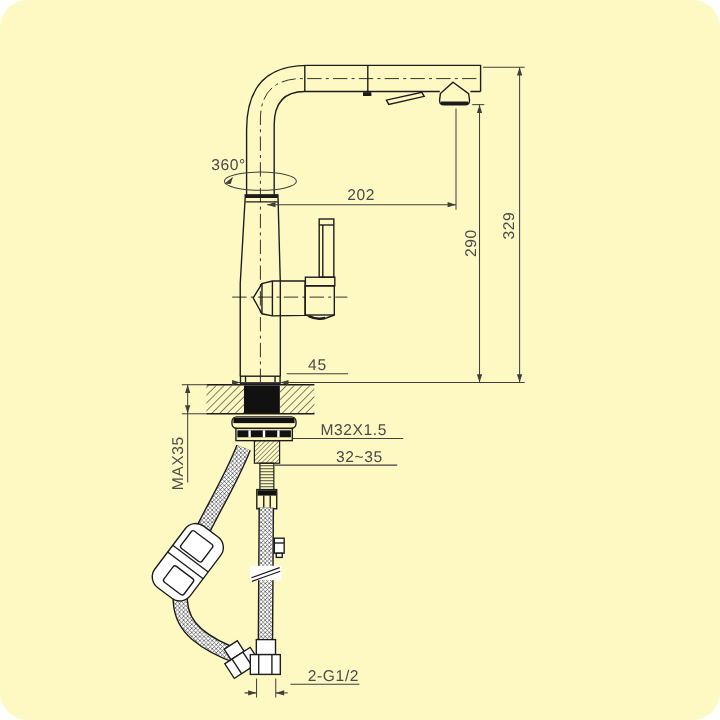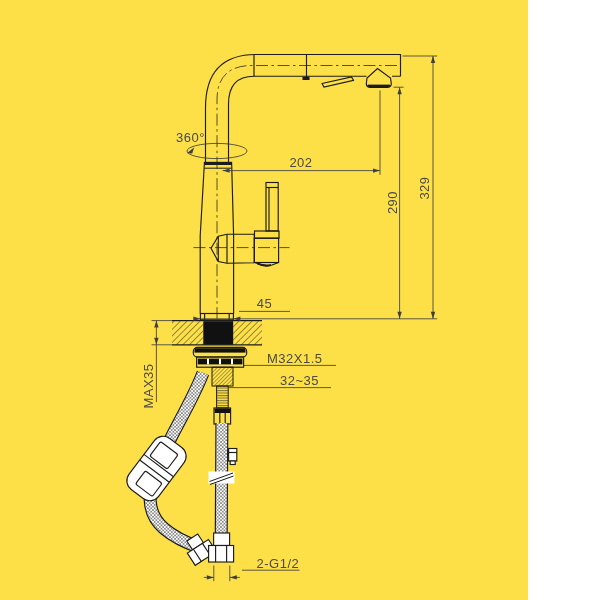--- a/index.html
+++ b/index.html
@@ -1,16 +1,16 @@
 <!DOCTYPE html>
 <html><head>
 <meta charset="utf-8">
 <style>
   html,body{margin:0;padding:0;background:#ffffff;}
-  .stage{position:relative;width:528px;height:600px;background:#fde047;overflow:hidden;}
+  .stage{position:relative;width:600px;height:600px;background:#fef9c3;overflow:hidden;border-radius:23px;}
   svg{display:block;}
   .dim-label{
     font-family:"Liberation Sans", sans-serif;
     font-size:13px;
     letter-spacing:0.5px;
     fill:#4a4a4a;
     stroke:none;
   }
 </style>
 </head>

